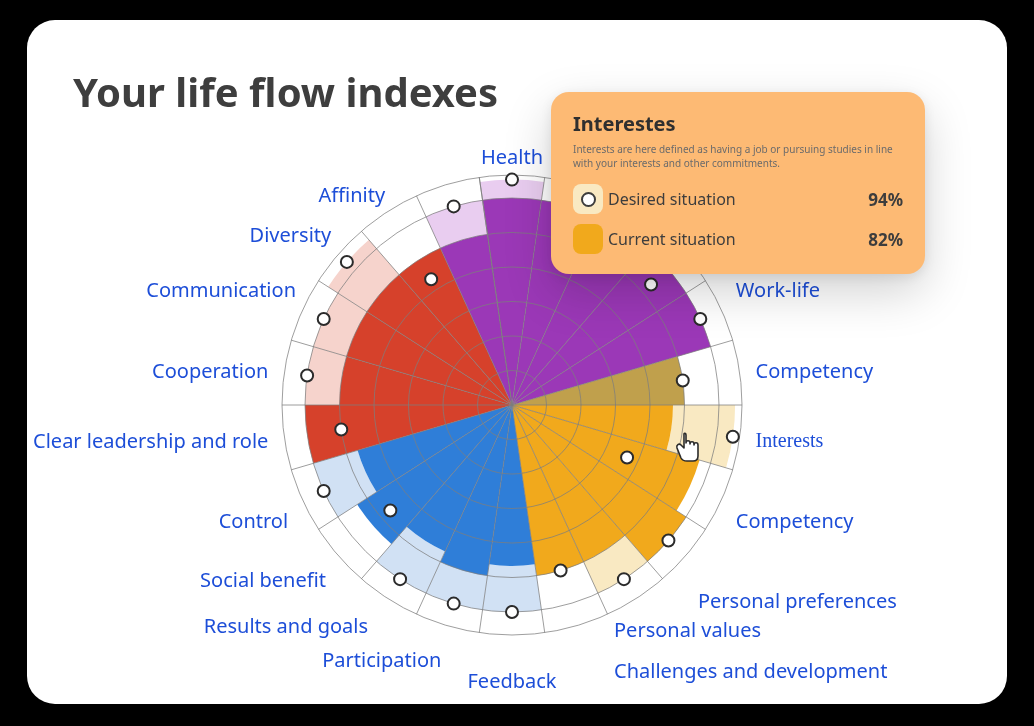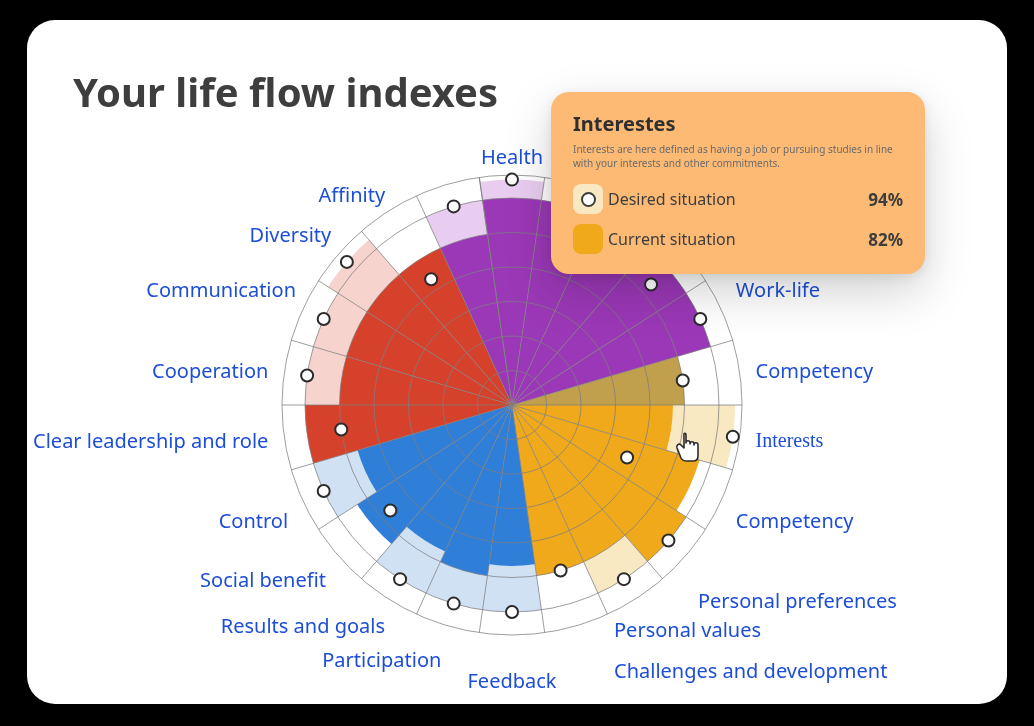--- a/index.html
+++ b/index.html
@@ -126,21 +126,21 @@
       <div class="lbl" style="left: 670.99px; top: 223.839px; transform: translate(0px, -100%);">Personal growth</div>
       <div class="lbl" style="left: 708.86px; top: 282.766px; transform: translate(0px, -100%);">Work-life</div>
       <div class="lbl" style="left: 728.595px; top: 349.976px; transform: translate(0px, -50%);">Competency</div>
       <div class="lbl" style="left: 728.595px; top: 420.024px; transform: translate(0px, -50%); font-family: Liberation Serif, serif;">Interests</div>
       <div class="lbl" style="left: 708.86px; top: 487.234px; transform: translate(0px, 0px);">Competency</div>
       <div class="lbl" style="left: 670.99px; top: 567px; transform: translate(0px, 0px);">Personal preferences</div>
       <div class="lbl" style="left: 587px; top: 595.902px; transform: translate(0px, 0px);">Personal values</div>
       <div class="lbl" style="left: 587px; top: 636.579px; transform: translate(0px, 0px);">Challenges and development</div>
       <div class="lbl" style="left: 485px; top: 647.2px; transform: translate(-50%, 0px);">Feedback</div>
       <div class="lbl" style="left: 414.37px; top: 625.545px; transform: translate(-100%, 0px);">Participation</div>
-      <div class="lbl" style="left: 358px; top: 592.032px; transform: translate(-100%, 0px);">Results and goals</div>
+      <div class="lbl" style="left: 341px; top: 592.032px; transform: translate(-100%, 0px);">Results and goals</div>
       <div class="lbl" style="left: 299.01px; top: 546.161px; transform: translate(-100%, 0px);">Social benefit</div>
       <div class="lbl" style="left: 261.14px; top: 487.234px; transform: translate(-100%, 0px);">Control</div>
       <div class="lbl" style="left: 241.405px; top: 420.024px; transform: translate(-100%, -50%);">Clear leadership and role</div>
       <div class="lbl" style="left: 241.405px; top: 349.976px; transform: translate(-100%, -50%);">Cooperation</div>
       <div class="lbl" style="left: 269px; top: 282.766px; transform: translate(-100%, -100%);">Communication</div>
       <div class="lbl" style="left: 304.225px; top: 228.357px; transform: translate(-100%, -100%);">Diversity</div>
       <div class="lbl" style="left: 358.166px; top: 187.642px; transform: translate(-100%, -100%);">Affinity</div>
     </div>
 
   <div class="tooltip">

